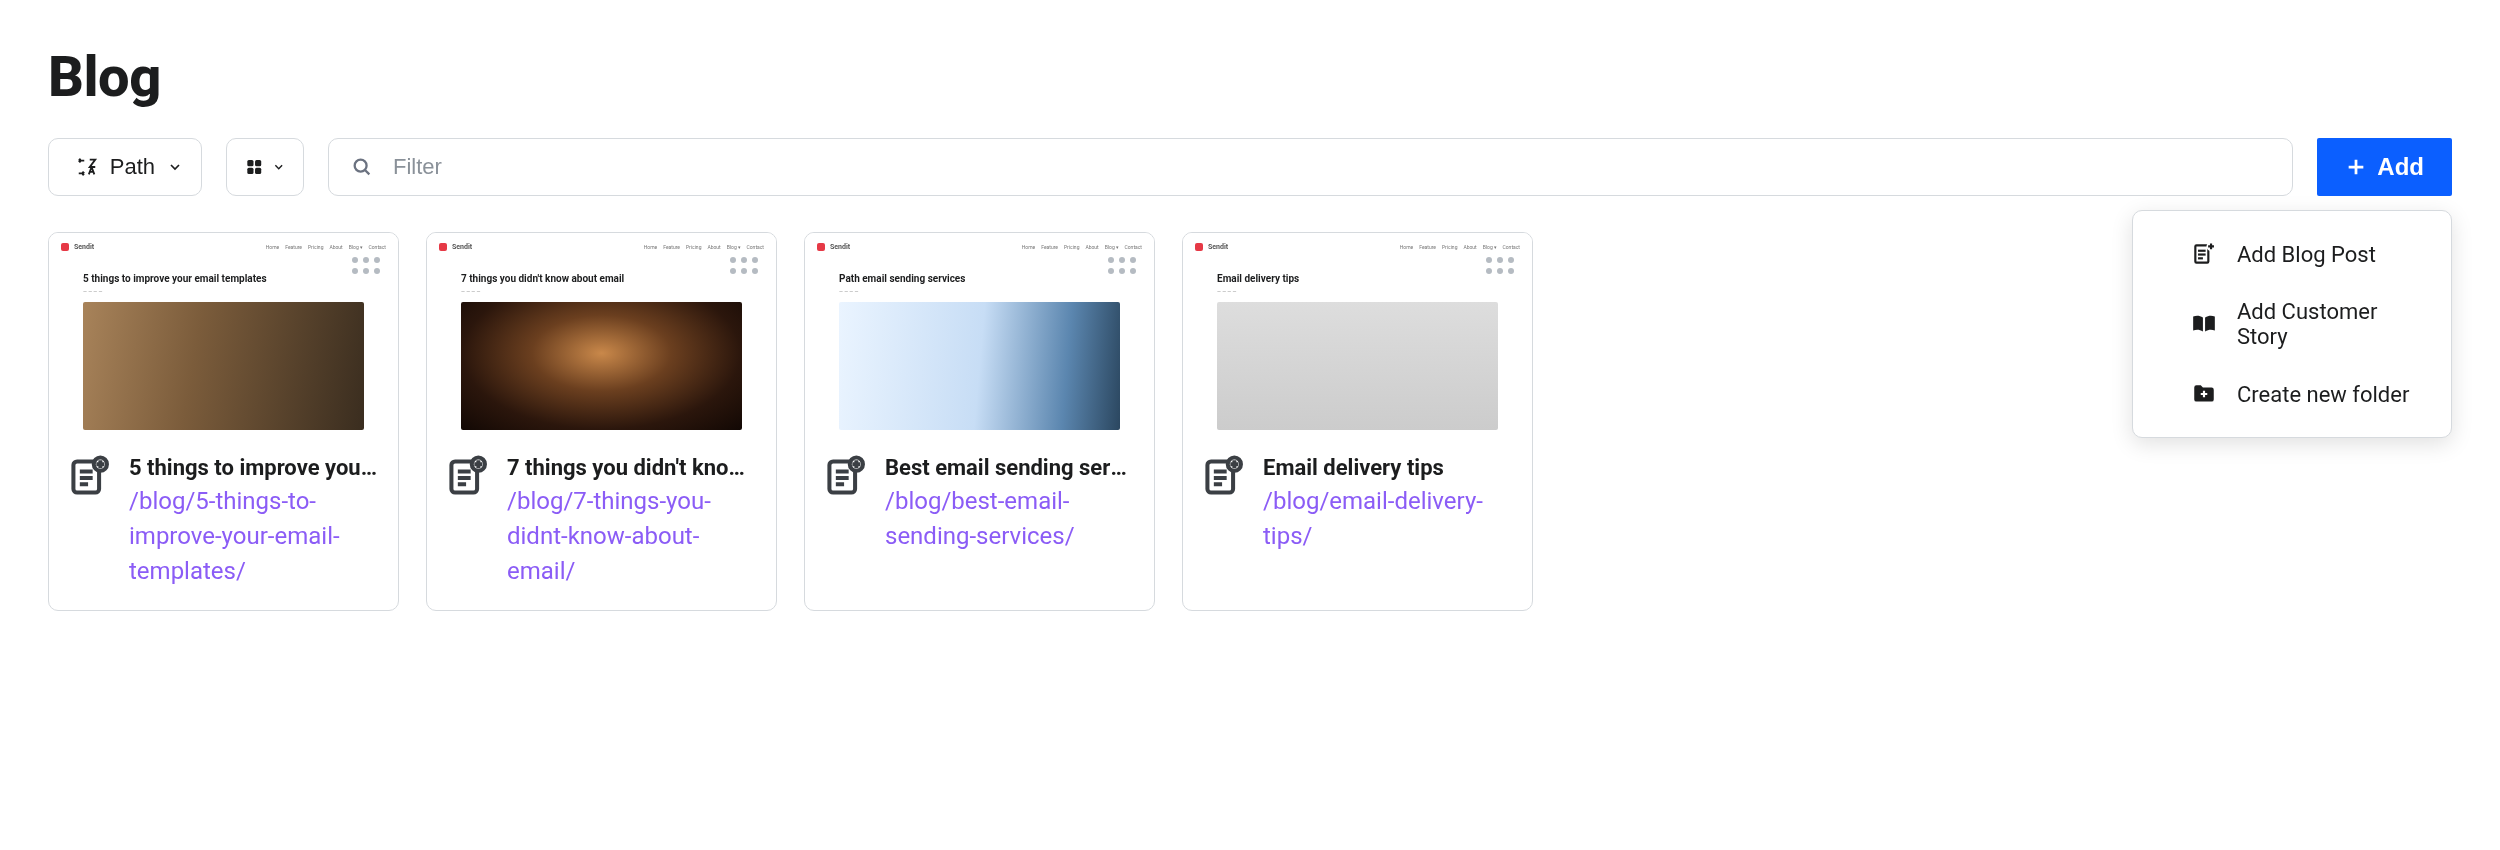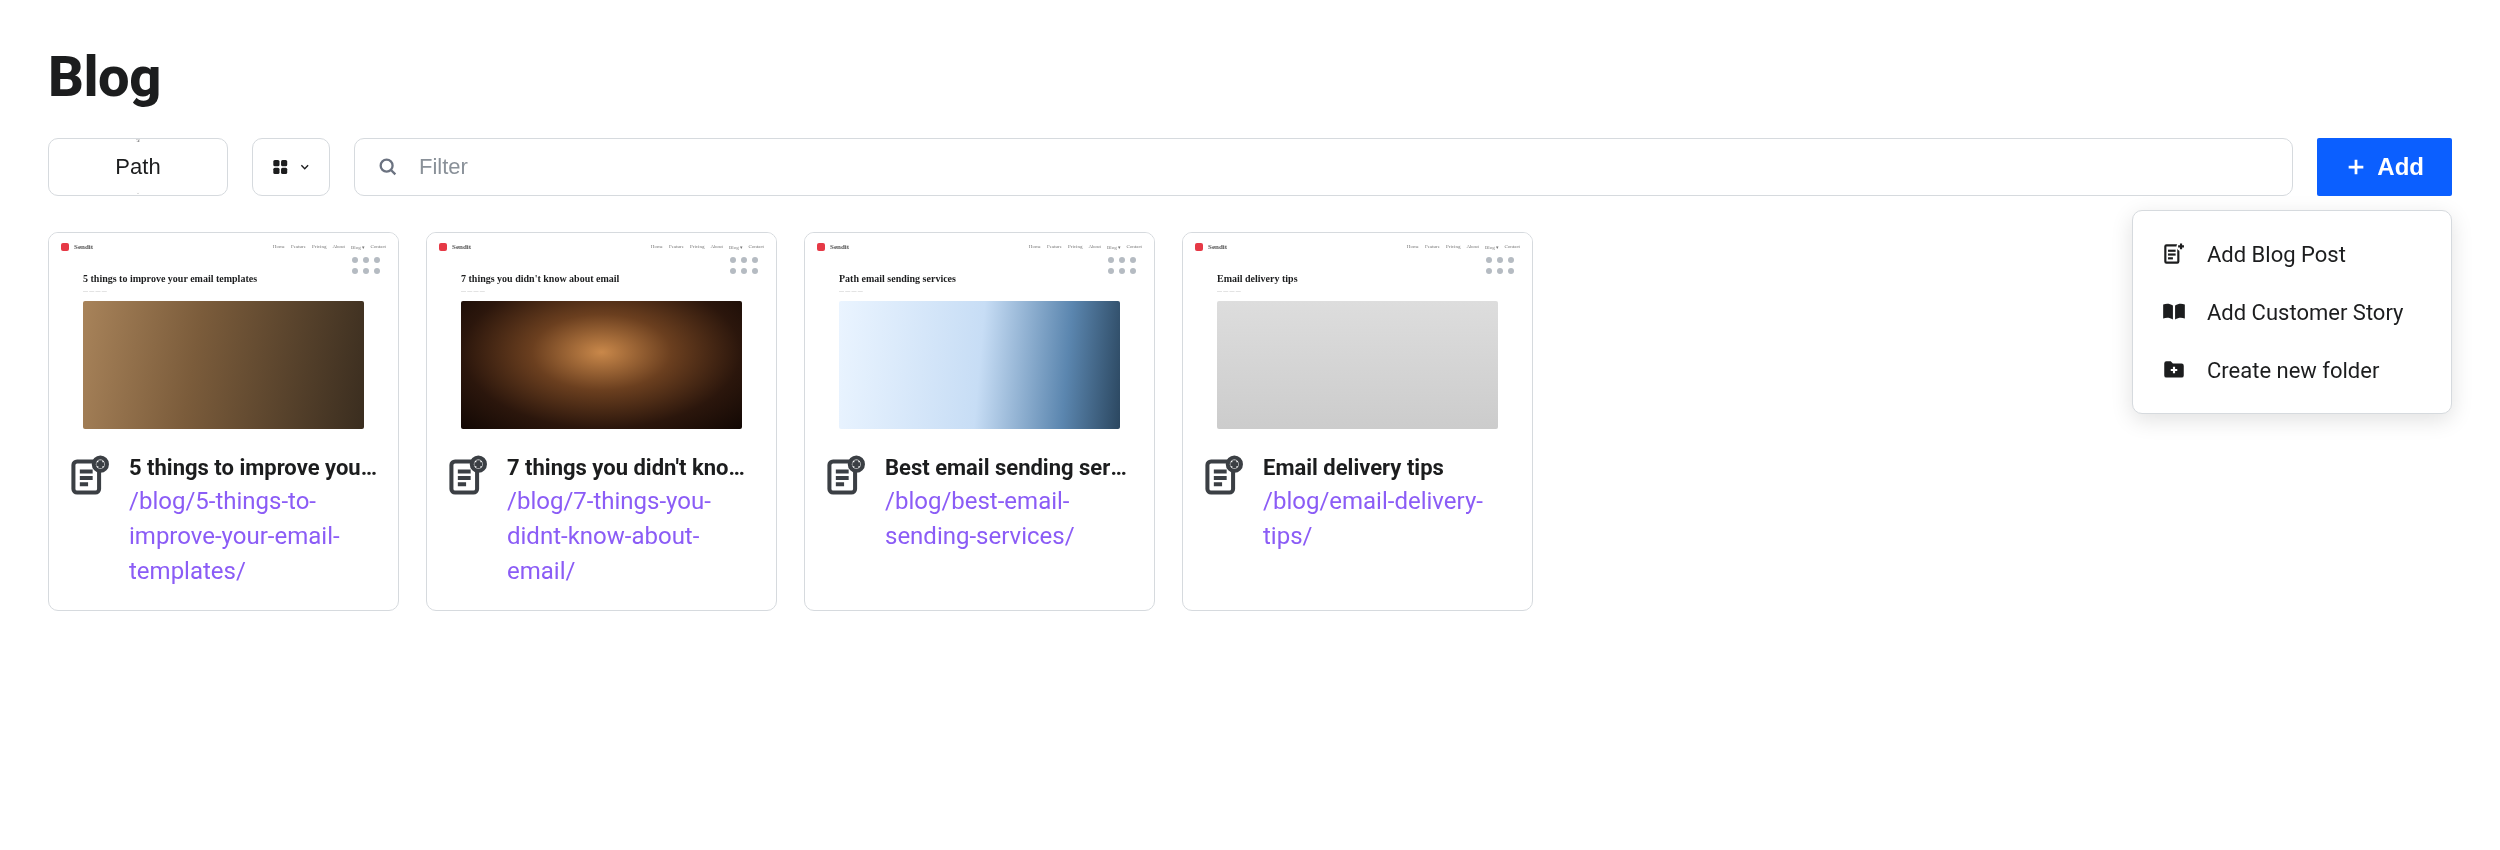--- a/index.html
+++ b/index.html
@@ -37,21 +37,21 @@
     gap:12px;
     height:58px;
     border:1px solid var(--border);
     border-radius:10px;
     background:#fff;
     font-size:22px;
     color:var(--text);
     padding:0 18px;
     cursor:pointer;
   }
-  .sort-btn{width:180px;justify-content:flex-end;flex-direction:column;}
+  .sort-btn{width:154px;justify-content:flex-end;}
   .view-btn{width:78px;justify-content:center;gap:8px;}
   .filter-wrap{
     flex:1;
     display:flex;
     align-items:center;
     height:58px;
     border:1px solid var(--border);
     border-radius:10px;
     padding:0 22px;
     gap:18px;
@@ -92,38 +92,38 @@
     padding:14px 0;
     z-index:10;
   }
   .menu-item{
     display:flex;
     align-items:center;
     gap:20px;
     padding:16px 28px;
     font-size:22px;
     cursor:pointer;
+    margin-left:30px;
   }
   .menu-item svg{flex:0 0 auto;}
   
   .grid{display:flex;gap:27px;}
   .card{
     width:351px;
     border:1px solid var(--border);
     border-radius:10px;
     overflow:hidden;
     background:#fff;
     position:relative;
   }
   .thumb{
     height:204px;
     position:relative;
     padding:10px 12px 0 12px;
     background:#fff;
-    font-family:Liberation Serif, serif;
   }
   
   .mini-nav{
     display:flex;
     align-items:center;
     gap:5px;
     font-size:6px;
     color:#555;
   }
   .mini-logo{width:8px;height:8px;background:#e63946;border-radius:2px;}

